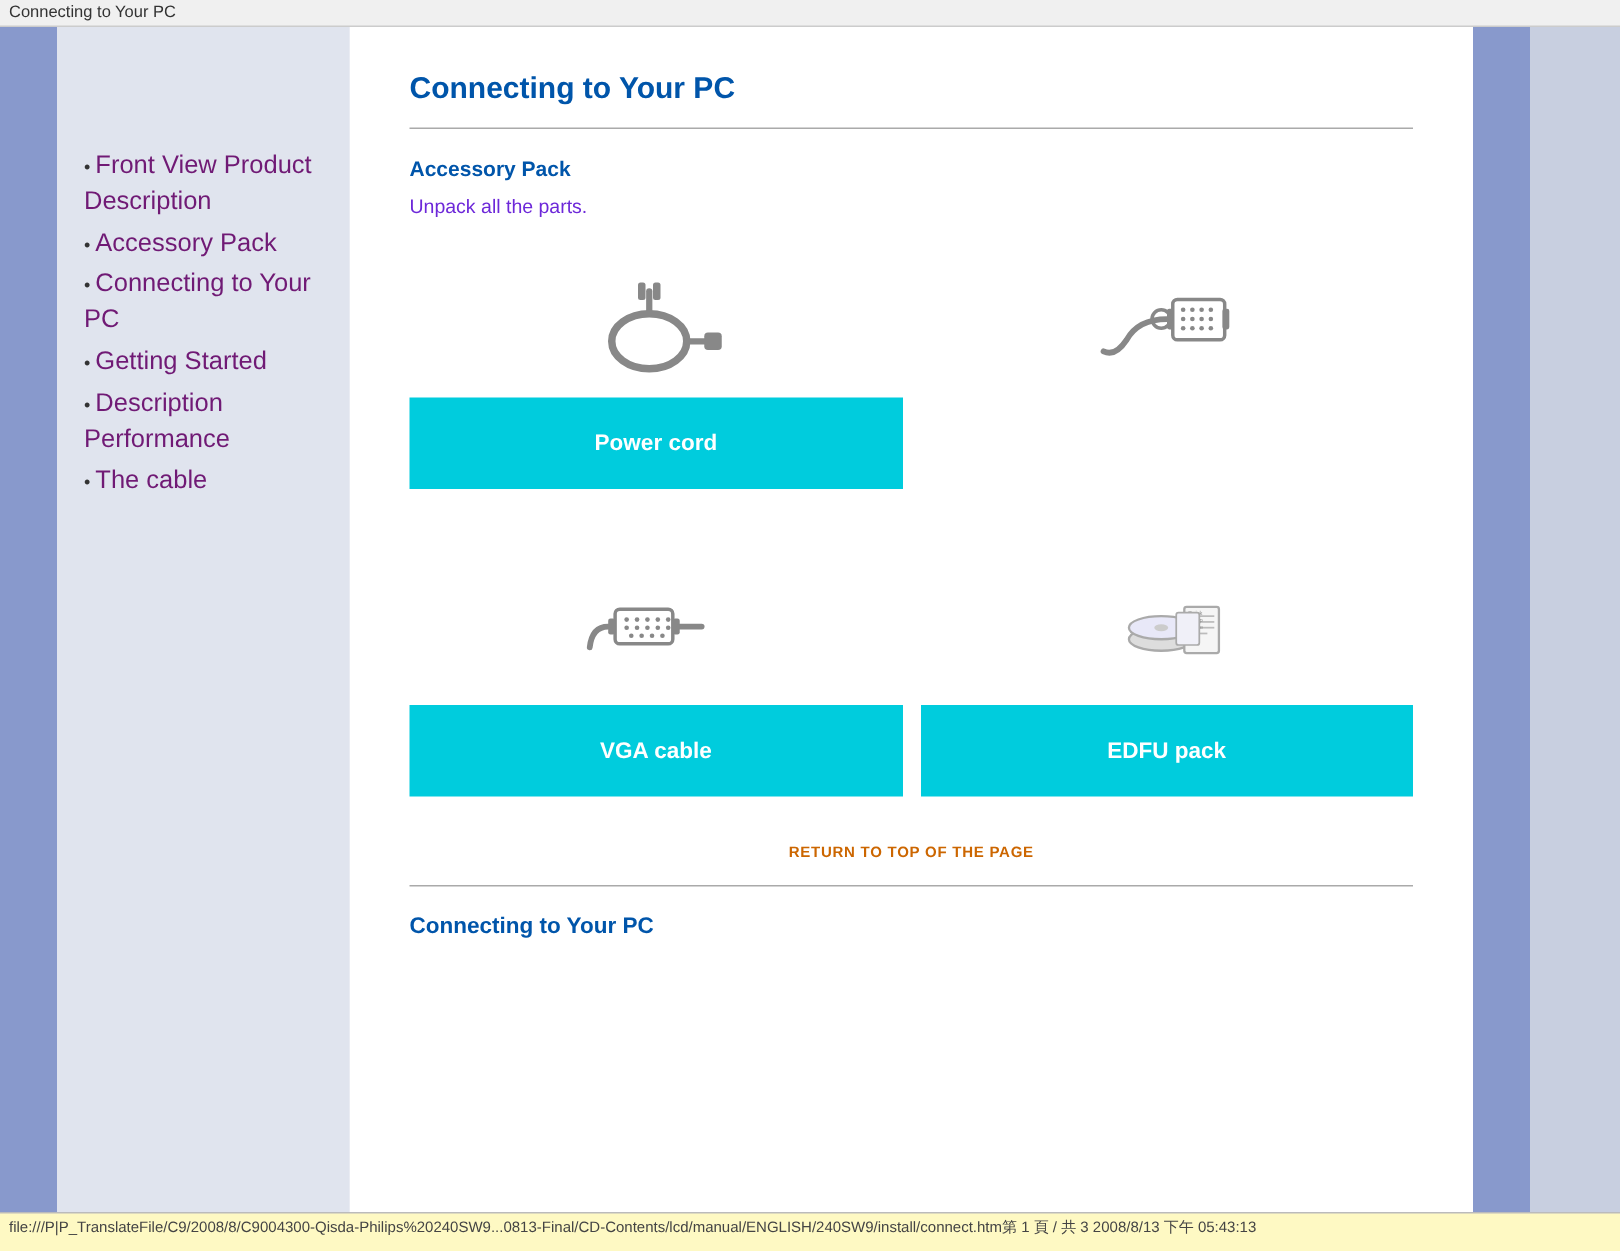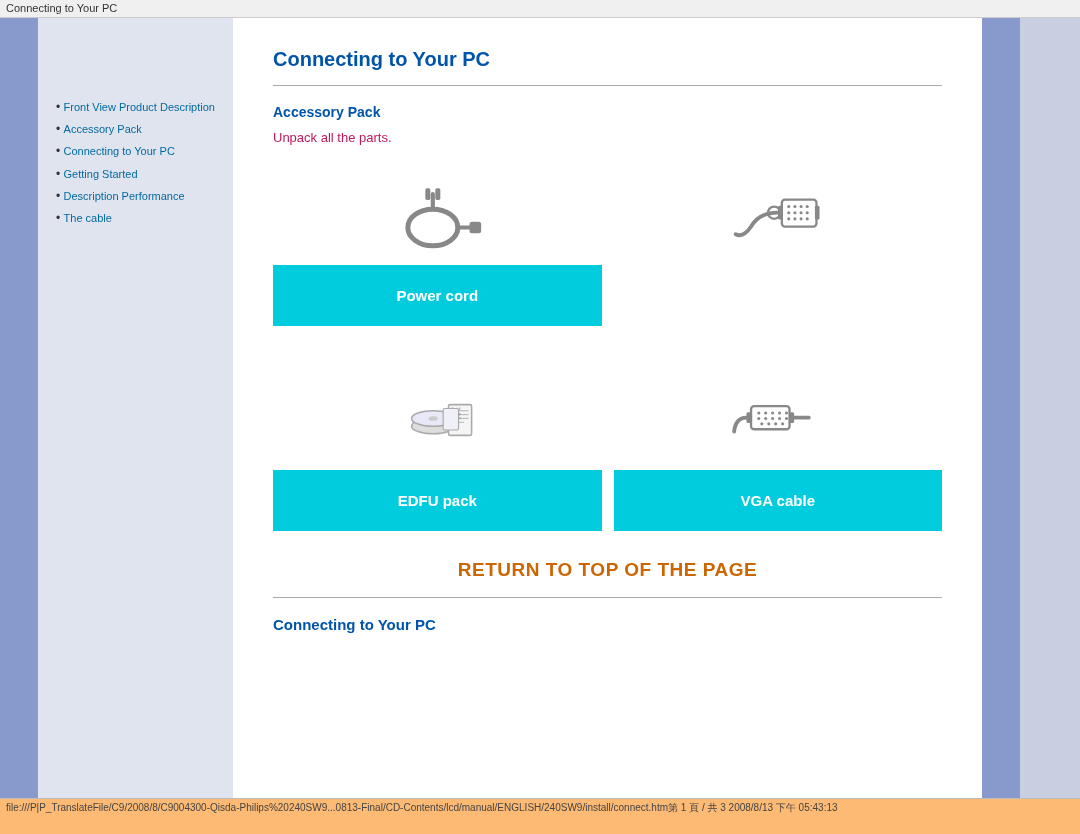--- a/index.html
+++ b/index.html
@@ -39,23 +39,23 @@
       padding: 80px 12px 12px 18px;
     }
     .sidebar-nav {
       list-style: none;
     }
     .sidebar-nav li {
       margin-bottom: 4px;
       line-height: 1.4;
     }
     .sidebar-nav a {
-      color: #0369a1;
+      color: #701a75;
       text-decoration: none;
-      font-size: 11px;
+      font-size: 17px;
     }
     .sidebar-bullet {
       color: #333;
       font-size: 12px;
     }
     .sidebar-group {
       margin-bottom: 8px;
     }
     .content-area {
       flex: 1;
@@ -85,21 +85,21 @@
       margin-bottom: 18px;
     }
     .section-title {
       color: #0055aa;
       font-size: 14px;
       font-weight: bold;
       margin-bottom: 10px;
     }
     .unpack-text {
       font-size: 13px;
-      color: #be185d;
+      color: #6d28d9;
       margin-bottom: 20px;
     }
     .items-grid {
       display: grid;
       grid-template-columns: 1fr 1fr;
       gap: 12px;
       margin-bottom: 28px;
     }
     .item-cell {
       display: flex;
@@ -126,38 +126,38 @@
     .item-gap {
       height: 20px;
     }
     .return-link {
       text-align: center;
       margin: 16px 0;
     }
     .return-link a {
       color: #cc6600;
       text-decoration: none;
-      font-size: 19px;
+      font-size: 10px;
       font-weight: bold;
       letter-spacing: 0.5px;
     }
     .bottom-section-title {
       color: #0055aa;
       font-size: 15px;
       font-weight: bold;
       margin-top: 10px;
       margin-bottom: 8px;
     }
     .status-bar {
-      background: #fdba74;
+      background: #fef9c3;
       border-top: 1px solid #bbb;
       padding: 2px 6px;
       font-size: 10px;
       color: #444;
-      height: 36px;
+      height: 26px;
       flex-shrink: 0;
       white-space: nowrap;
       overflow: hidden;
     }
 
     
     .icon-svg {
       width: 100px;
       height: 80px;
     }
@@ -254,45 +254,20 @@
             <rect x="65" y="28" width="6" height="18" rx="2" fill="#888"></rect>
             <rect x="113" y="28" width="6" height="18" rx="2" fill="#888"></rect>
 
             <path d="M65 37 Q40 37 30 55 Q20 70 10 65" fill="none" stroke="#888" stroke-width="5" stroke-linecap="round"></path>
             <circle cx="60" cy="37" r="8" fill="none" stroke="#888" stroke-width="3"></circle>
           </svg>
         </div>
       </div>
 
       <div class="item-gap" style="grid-column: span 2;"></div>
-
-      <div class="item-cell">
-        <div class="item-image-area">
-          <svg class="icon-svg" viewBox="0 0 130 80" xmlns="http://www.w3.org/2000/svg">
-
-            <ellipse cx="60" cy="48" rx="28" ry="10" fill="#ddd" stroke="#aaa" stroke-width="2"></ellipse>
-            <ellipse cx="60" cy="38" rx="28" ry="10" fill="#e8e8f8" stroke="#aaa" stroke-width="2"></ellipse>
-            <ellipse cx="60" cy="38" rx="6" ry="3" fill="#ccc"></ellipse>
-
-            <rect x="80" y="20" width="30" height="40" rx="2" fill="#f5f5f5" stroke="#aaa" stroke-width="2"></rect>
-            <line x1="84" y1="28" x2="106" y2="28" stroke="#bbb" stroke-width="1.5"></line>
-            <line x1="84" y1="33" x2="106" y2="33" stroke="#bbb" stroke-width="1.5"></line>
-            <line x1="84" y1="38" x2="106" y2="38" stroke="#bbb" stroke-width="1.5"></line>
-            <line x1="84" y1="43" x2="100" y2="43" stroke="#bbb" stroke-width="1.5"></line>
-            <text x="83" y="27" font-size="5" fill="#888">Quick</text>
-            <text x="83" y="33" font-size="5" fill="#888">Setup</text>
-            <text x="83" y="39" font-size="5" fill="#888">Guide</text>
-
-            <rect x="73" y="25" width="20" height="28" rx="2" fill="#f0f0f8" stroke="#aaa" stroke-width="1.5"></rect>
-          </svg>
-        </div>
-        <div class="item-label">
-          <span>EDFU pack</span>
-        </div>
-      </div>
 
       <div class="item-cell">
         <div class="item-image-area">
           <svg class="icon-svg" viewBox="0 0 130 80" xmlns="http://www.w3.org/2000/svg">
 
             <rect x="30" y="22" width="50" height="30" rx="4" fill="none" stroke="#888" stroke-width="3"></rect>
             <circle cx="40" cy="31" r="2" fill="#888"></circle>
             <circle cx="49" cy="31" r="2" fill="#888"></circle>
             <circle cx="58" cy="31" r="2" fill="#888"></circle>
             <circle cx="67" cy="31" r="2" fill="#888"></circle>
@@ -310,20 +285,45 @@
             <rect x="80" y="30" width="6" height="14" rx="2" fill="#888"></rect>
 
             <path d="M24 37 Q10 37 8 55" fill="none" stroke="#888" stroke-width="5" stroke-linecap="round"></path>
             <line x1="86" y1="37" x2="105" y2="37" stroke="#888" stroke-width="5" stroke-linecap="round"></line>
           </svg>
         </div>
         <div class="item-label">
           <span>VGA cable</span>
         </div>
       </div>
+
+      <div class="item-cell">
+        <div class="item-image-area">
+          <svg class="icon-svg" viewBox="0 0 130 80" xmlns="http://www.w3.org/2000/svg">
+
+            <ellipse cx="60" cy="48" rx="28" ry="10" fill="#ddd" stroke="#aaa" stroke-width="2"></ellipse>
+            <ellipse cx="60" cy="38" rx="28" ry="10" fill="#e8e8f8" stroke="#aaa" stroke-width="2"></ellipse>
+            <ellipse cx="60" cy="38" rx="6" ry="3" fill="#ccc"></ellipse>
+
+            <rect x="80" y="20" width="30" height="40" rx="2" fill="#f5f5f5" stroke="#aaa" stroke-width="2"></rect>
+            <line x1="84" y1="28" x2="106" y2="28" stroke="#bbb" stroke-width="1.5"></line>
+            <line x1="84" y1="33" x2="106" y2="33" stroke="#bbb" stroke-width="1.5"></line>
+            <line x1="84" y1="38" x2="106" y2="38" stroke="#bbb" stroke-width="1.5"></line>
+            <line x1="84" y1="43" x2="100" y2="43" stroke="#bbb" stroke-width="1.5"></line>
+            <text x="83" y="27" font-size="5" fill="#888">Quick</text>
+            <text x="83" y="33" font-size="5" fill="#888">Setup</text>
+            <text x="83" y="39" font-size="5" fill="#888">Guide</text>
+
+            <rect x="73" y="25" width="20" height="28" rx="2" fill="#f0f0f8" stroke="#aaa" stroke-width="1.5"></rect>
+          </svg>
+        </div>
+        <div class="item-label">
+          <span>EDFU pack</span>
+        </div>
+      </div>
     </div>
 
     <div class="return-link">
       <a href="#">RETURN TO TOP OF THE PAGE</a>
     </div>
 
     <hr class="divider">
 
     <h2 class="bottom-section-title">Connecting to Your PC</h2>
   </div>

